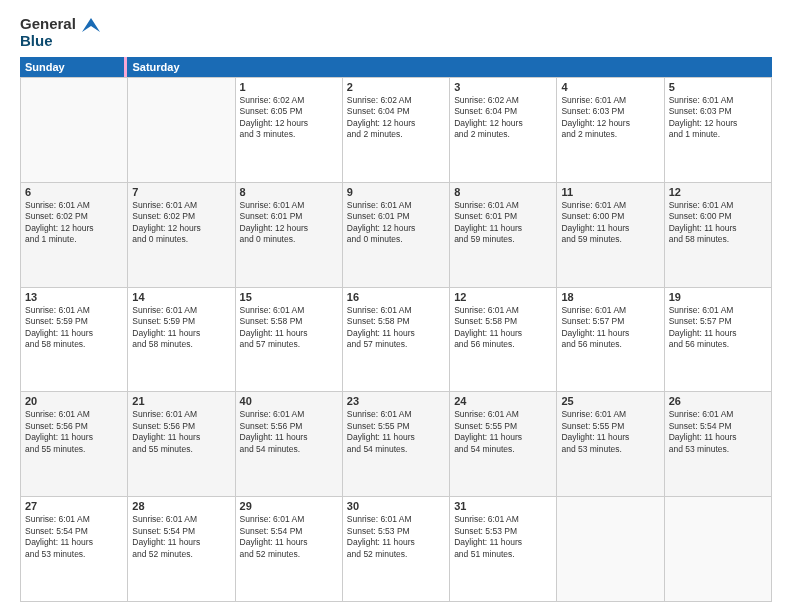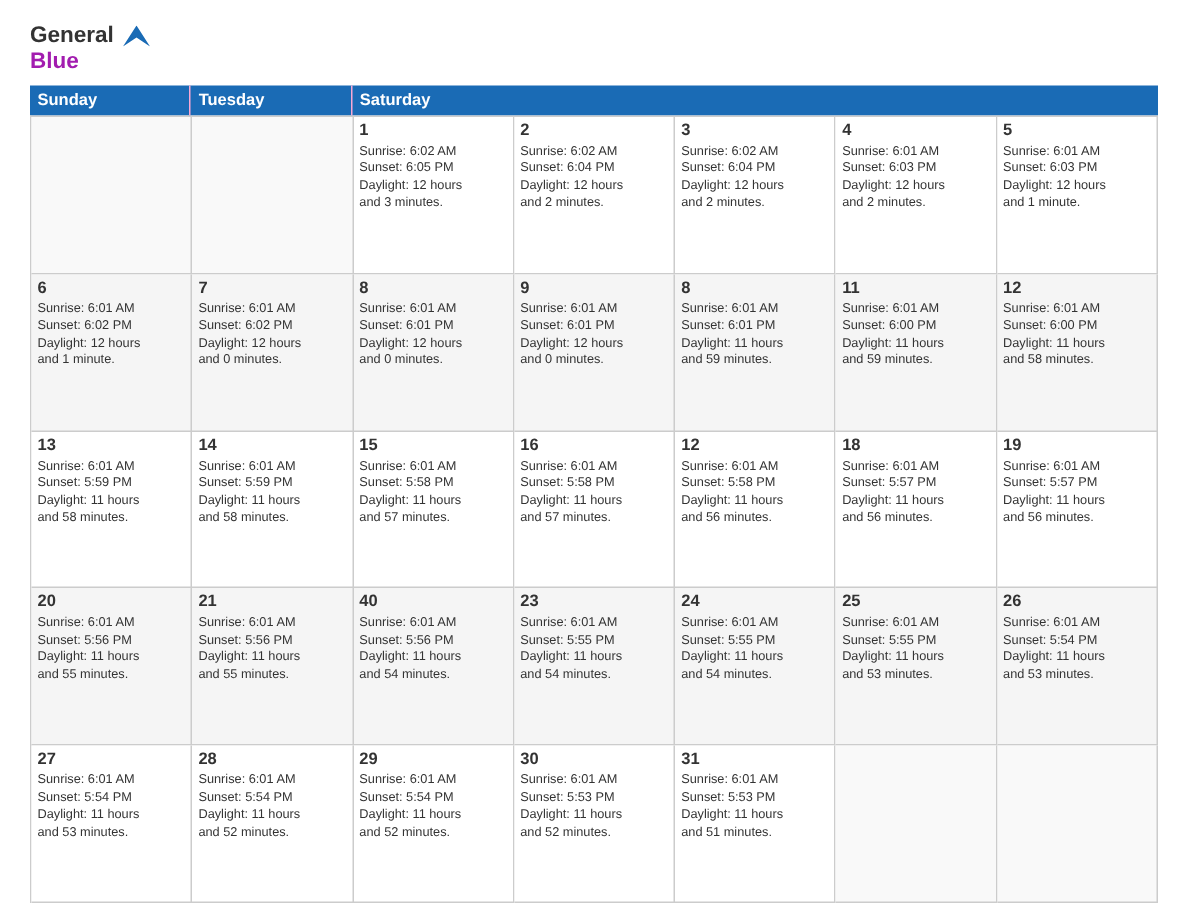--- a/index.html
+++ b/index.html
@@ -50,21 +50,21 @@
       display: grid;
       grid-template-columns: repeat(7, 1fr);
       background: #1a6bb5;
     }
     .cal-header-cell {
       color: #fff;
       font-size: 11px;
       font-weight: bold;
       padding: 4px 5px;
       text-align: left;
-      border-right: 1px solid #f9a8d4;
+      border-right: 3px solid #f9a8d4;
     }
     .cal-header-cell:last-child { border-right: none; }
     .cal-body {
       display: grid;
       grid-template-columns: repeat(7, 1fr);
       grid-template-rows: repeat(5, 1fr);
       flex: 1;
       border-left: 1px solid #ccc;
       border-top: 1px solid #ccc;
     }
@@ -102,34 +102,33 @@
 <div class="page">
   <div class="header">
     <div class="logo">
   <div style="display:flex;align-items:center;gap:2px">
     <div style="line-height:1.1">
       <div style="font-size:15px;font-weight:bold;color:#333;">General<span style="display:inline-block;width:0"></span>
         <svg style="display:inline;vertical-align:middle;margin-left:2px" width="18" height="14" viewBox="0 0 18 14">
           <polygon points="0,14 9,0 18,14 9,8" fill="#1a6bb5"></polygon>
         </svg>
       </div>
-      <div style="font-size:15px;font-weight:bold;color:#a21caf;">Blue</div>
+      <div style="font-size:15px;font-weight:bold;color:#0c4a6e;">Blue</div>
     </div>
   </div>
 </div>
     <div class="title-area">
       <div class="month-title"></div>
       <div class="subtitle"></div>
     </div>
   </div>
 
   <div class="calendar">
     <div class="cal-header">
     <div class="cal-header-cell">Sunday</div>
-        <div class="cal-header-cell">Tuesday</div>
         <div class="cal-header-cell">Saturday</div>
       </div>
     <div class="cal-body" id="cal-body">
     <div class="cal-cell empty"></div>
         <div class="cal-cell empty"></div>
         <div class="cal-cell">
           <div class="day-number">1</div>
           <div class="cell-text" style="white-space: pre-line;">Sunrise: 6:02 AM
 Sunset: 6:05 PM
 Daylight: 12 hours

